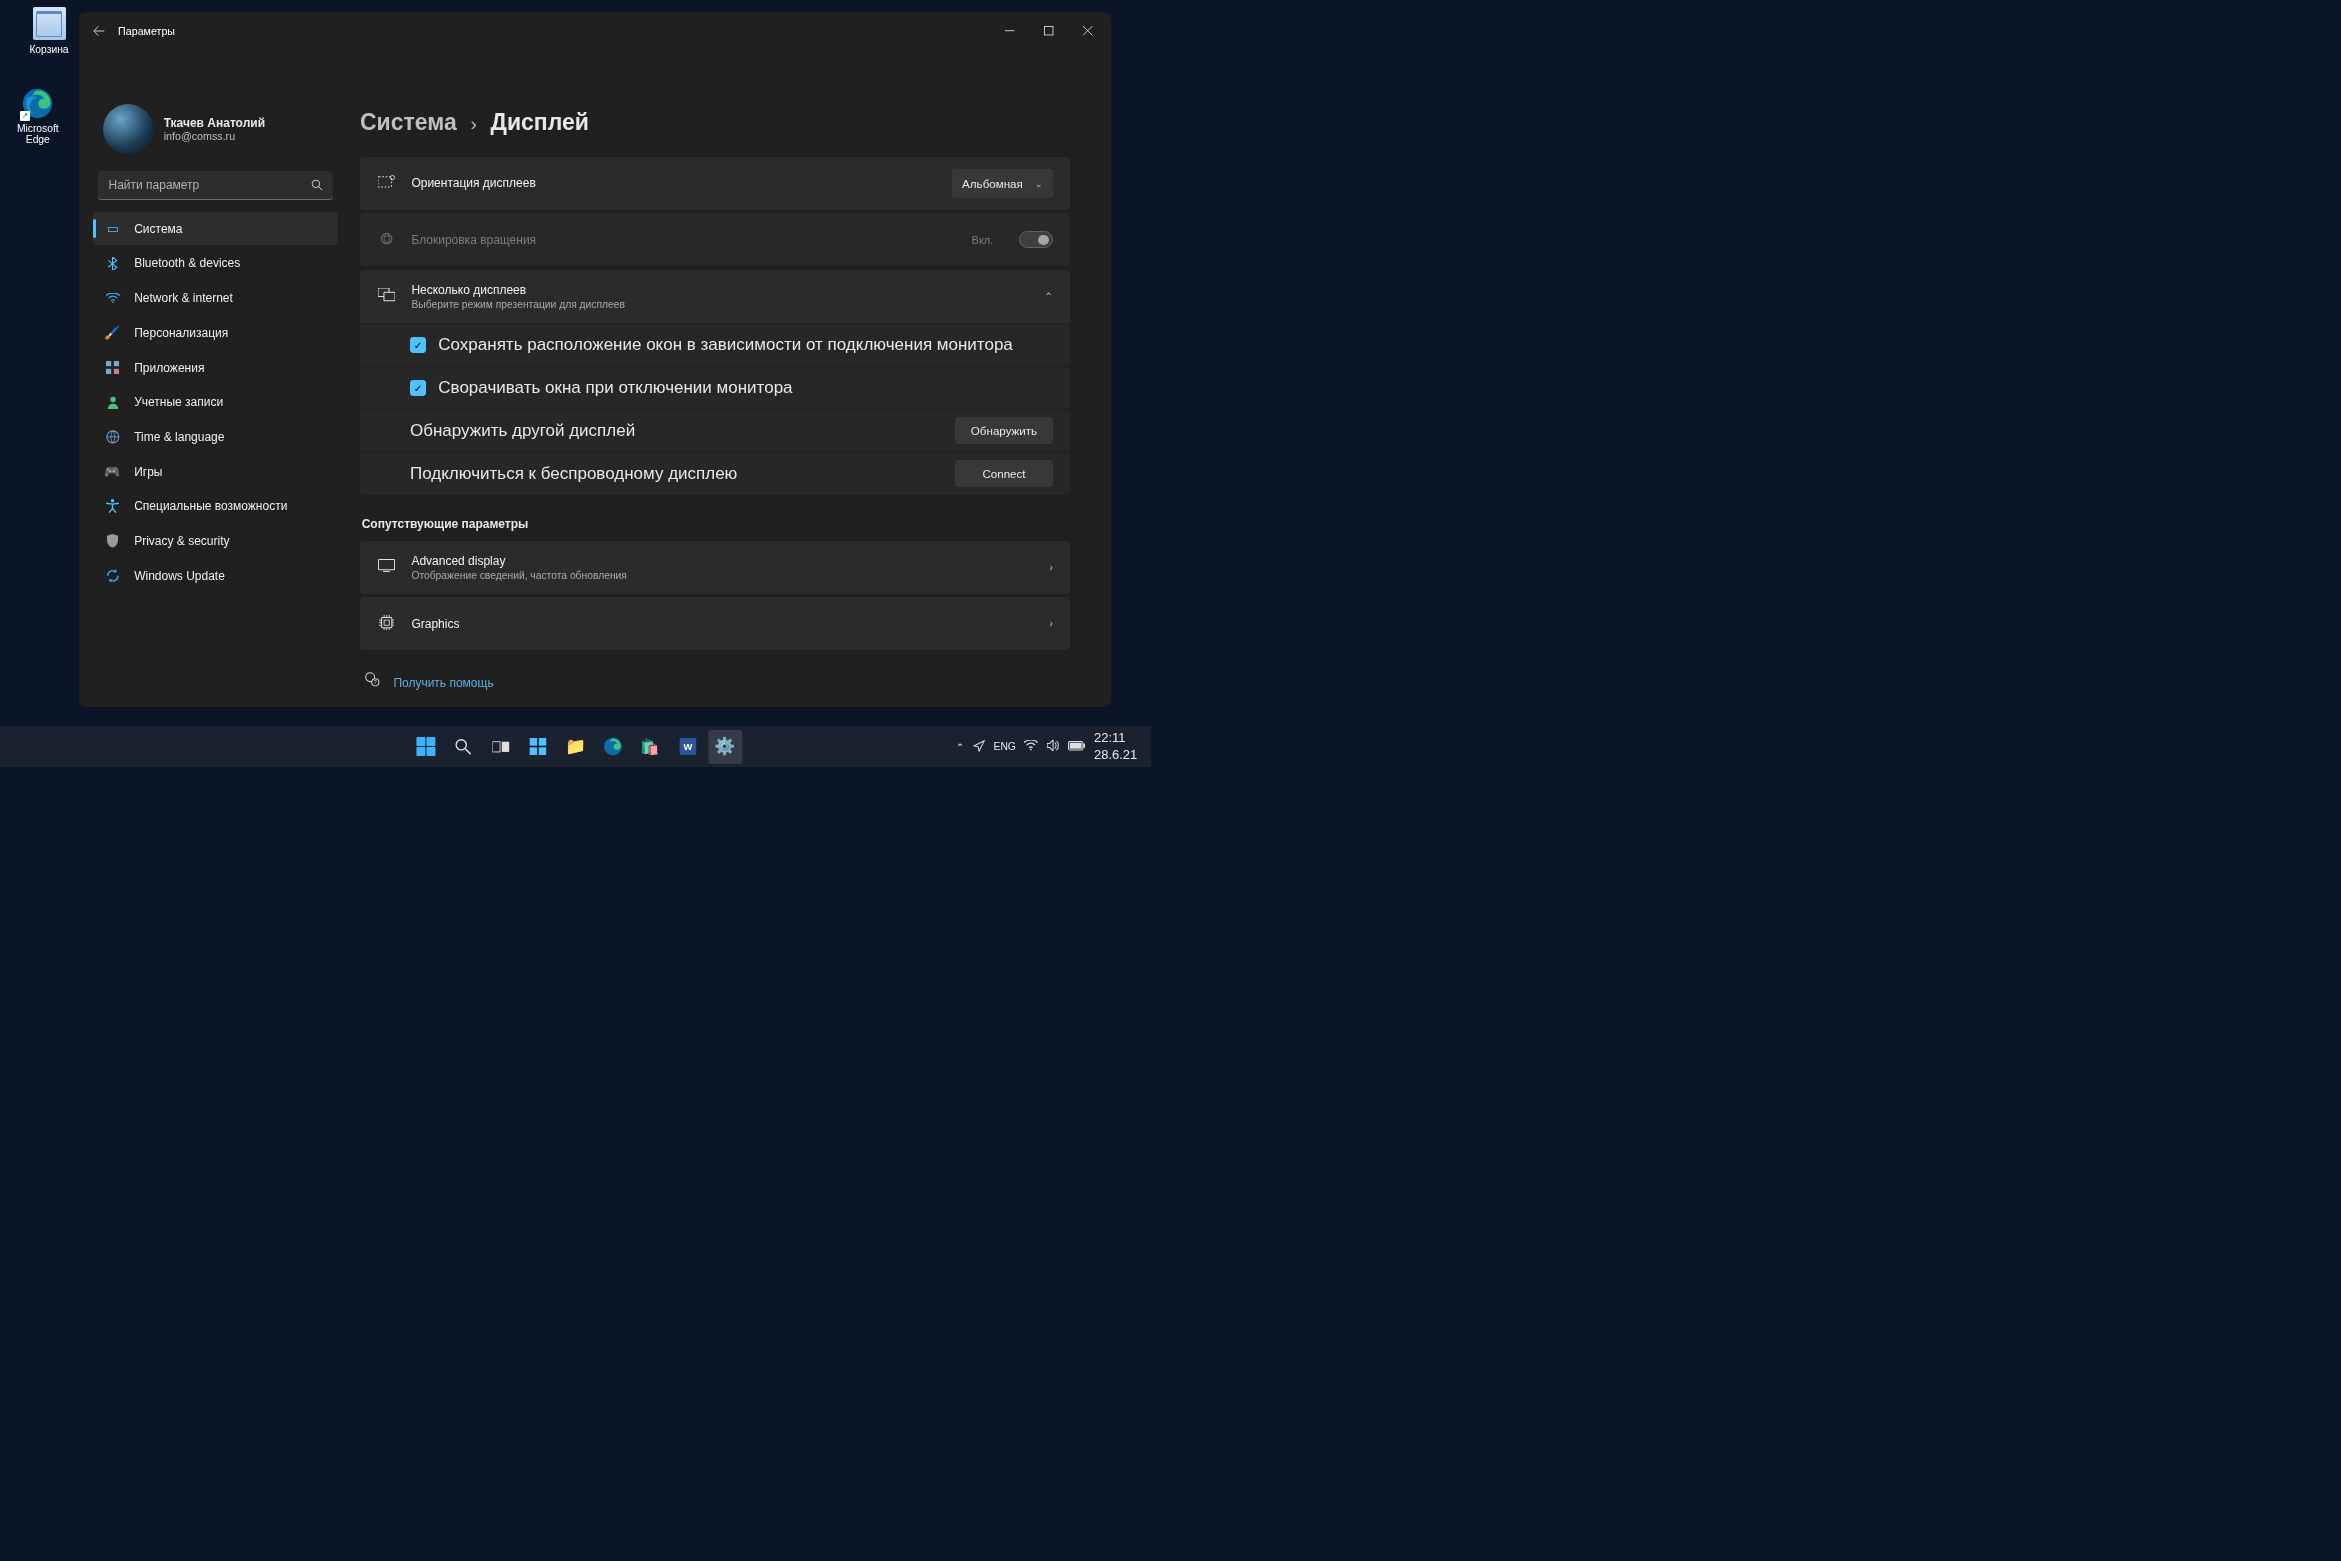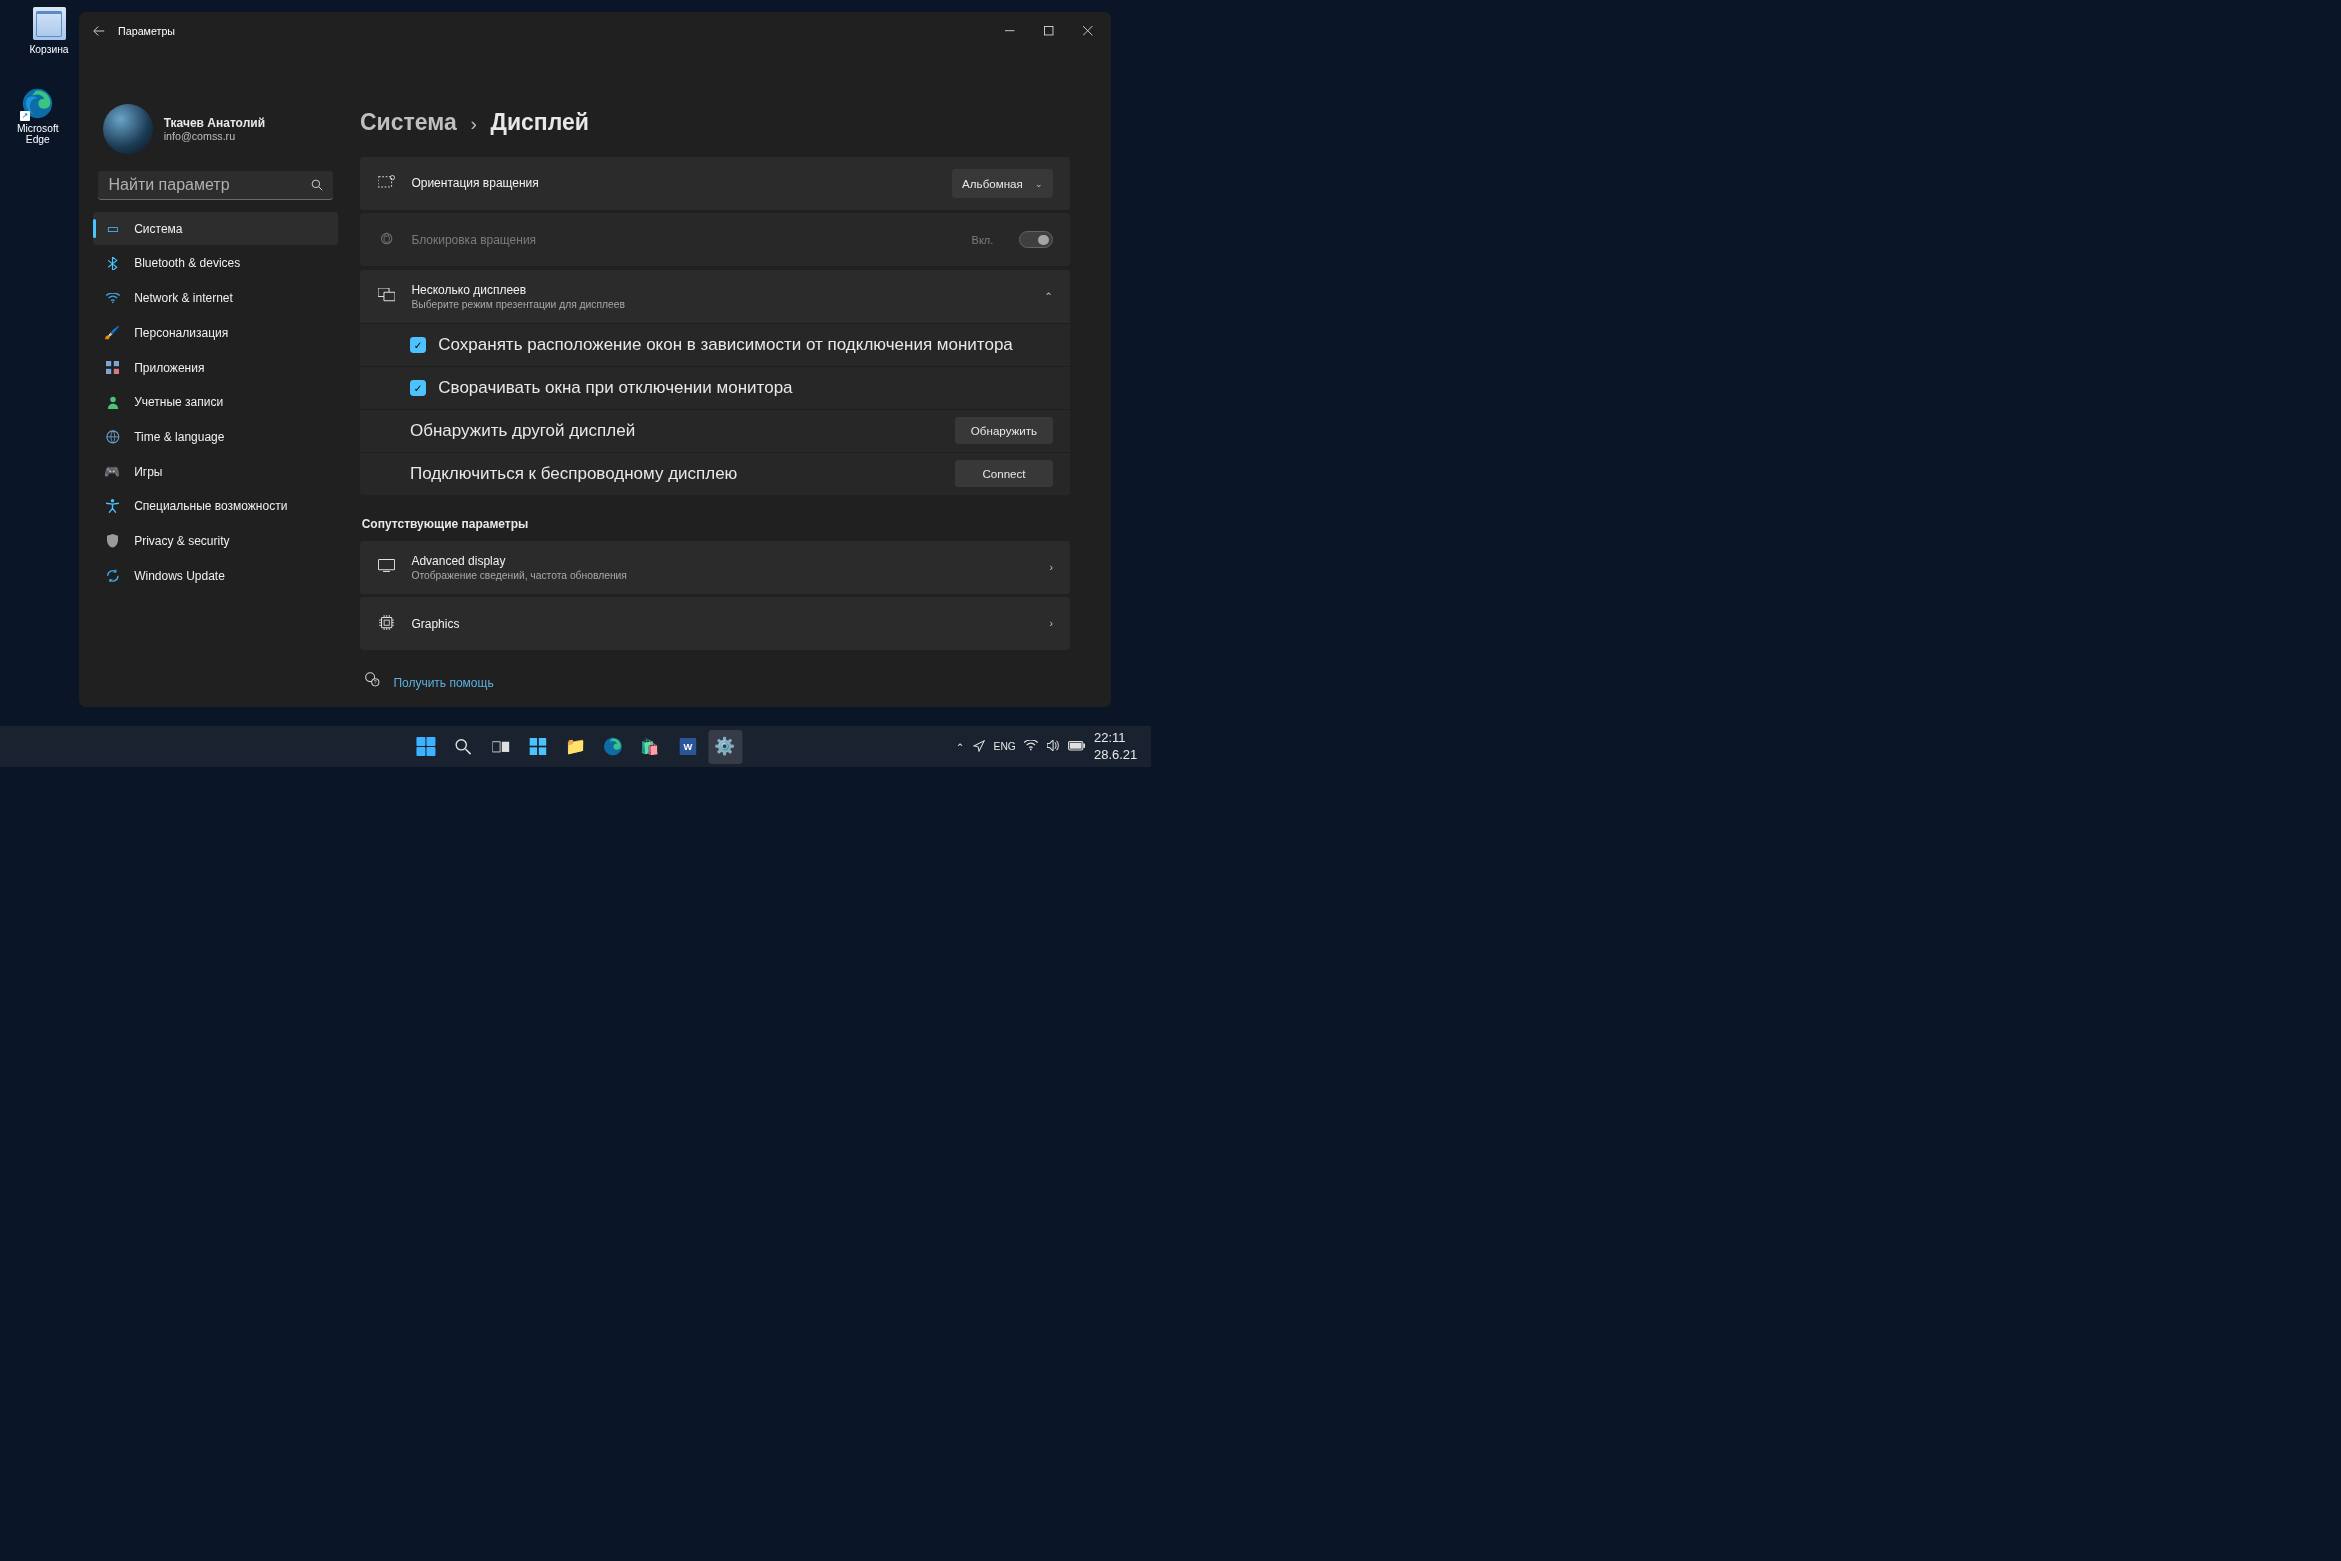--- a/index.html
+++ b/index.html
@@ -40,21 +40,21 @@
 .titlebar .winbtn { width: 39px; height: 27px; display: flex; align-items: center; justify-content: center; cursor: pointer; font-size: 9.4px; }
 .window-body { flex: 1; display: flex; overflow: hidden; margin-left: 9px; }
 
 
 .sidebar { width: 255px; padding: 5.1px 5.1px 0 5.1px; overflow-y: auto; }
 .profile { display: flex; align-items: center; gap: 10.3px; padding: 5.1px 10.3px 13.7px 10.3px; }
 .avatar { width: 50px; height: 50px; border-radius: 50%; background: radial-gradient(circle at 35% 30%, #6aa3c9 0%, #1a3a52 60%, #0a1220 100%); }
 .profile-name { font-size: 12px; font-weight: 600; }
 .profile-email { font-size: 10.7px; color: #bdbdbd; }
 .search { position: relative; margin: 3.4px 5.1px 12px 5.1px; }
-.search input { width: 100%; height: 29px; background: #2d2d2d; border: none; border-bottom: 0.9px solid #6a6a6a; border-radius: 3.4px; color: #14b8a6; padding: 0 31px 0 10.3px; font-size: 16px; outline: none; }
+.search input { width: 100%; height: 29px; background: #2d2d2d; border: none; border-bottom: 0.9px solid #6a6a6a; border-radius: 3.4px; color: #14b8a6; padding: 0 31px 0 10.3px; font-size: 12px; outline: none; }
 .search input::placeholder { color: #b0b0b0; }
 .search .search-icon { position: absolute; right: 10.3px; top: 50%; transform: translateY(-50%); color: #d0d0d0; font-size: 11px; }
 .nav { display: flex; flex-direction: column; gap: 1.7px; }
 .nav-item { display: flex; align-items: center; gap: 13.7px; height: 33px; padding: 0 12px; border-radius: 3.4px; cursor: pointer; font-size: 12px; color: #f0f0f0; }
 .nav-item.active { background: #2d2d2d; position: relative; }
 .nav-item.active:before { content: ""; position: absolute; left: 0; top: 6.8px; bottom: 6.8px; width: 2.6px; background: #4cc2ff; border-radius: 1.7px; }
 .nav-icon { width: 15.4px; height: 15.4px; display: flex; align-items: center; justify-content: center; font-size: 13px; }
 
 
 .content { flex: 1; padding: 10.3px 41px 17px 17px; overflow-y: auto; }
@@ -267,21 +267,21 @@
 
       <div class="card-group">
         <div class="card">
           <div class="row-icon">
             <svg width="17" height="13.7" viewBox="0 0 20 16">
                 <rect x="0" y="2" width="16" height="12" rx="1" stroke="#e0e0e0" stroke-width="1.2" fill="none" stroke-dasharray="2 2"></rect>
                 <circle cx="17" cy="3" r="2.5" stroke="#e0e0e0" stroke-width="1" fill="none"></circle>
               </svg>
           </div>
           <div class="row-text">
-              <div class="row-title">Ориентация вращения</div>
+              <div class="row-title">Ориентация дисплеев</div>
             </div>
           <div class="select-box">
             <span>Альбомная</span>
             <span class="chev">⌄</span>
           </div>
         </div>
 
         <div class="card disabled">
           <div class="row-icon">
             <svg width="15.4" height="15.4" viewBox="0 0 18 18">

